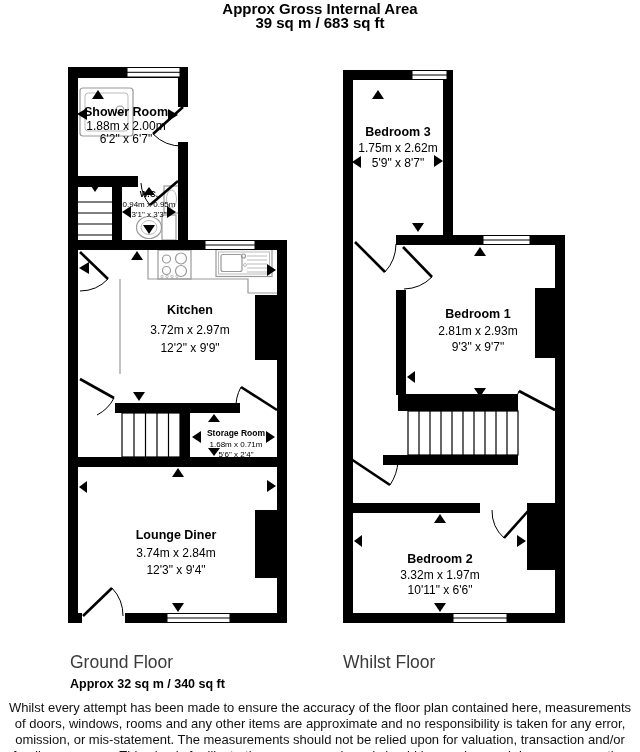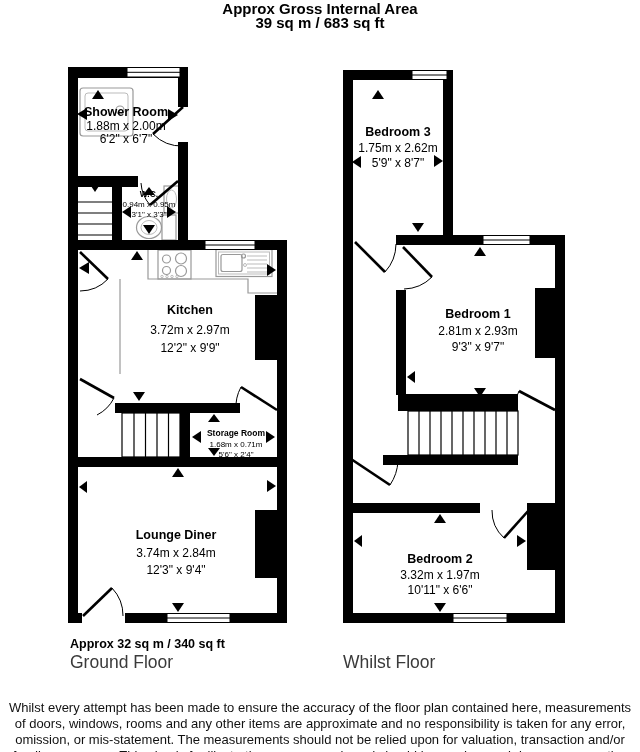--- a/index.html
+++ b/index.html
@@ -260,17 +260,17 @@
         <text class="rdim" x="478" y="335">2.81m x 2.93m</text>
         <text class="rdim" x="478" y="351">9'3" x 9'7"</text>
         <text class="rname" x="440" y="563">Bedroom 2</text>
         <text class="rdim" x="440" y="579">3.32m x 1.97m</text>
         <text class="rdim" x="440" y="594">10'11" x 6'6"</text>
       </g>
     </g>
   </svg>
 
   <div class="floorlbl" style="left:70px;top:652px;">Ground Floor</div>
-  <div class="floorarea" style="left:70px;top:637px;">Approx 32 sq m / 340 sq ft</div>
+  <div class="floorarea" style="left:70px;top:677px;">Approx 32 sq m / 340 sq ft</div>
   <div class="floorlbl" style="left:343px;top:652px;">Whilst Floor</div>
 
   <div class="disc">Whilst every attempt has been made to ensure the accuracy of the floor plan contained here, measurements of doors, windows, rooms and any other items are approximate and no responsibility is taken for any error, omission, or mis-statement. The measurements should not be relied upon for valuation, transaction and/or funding purposes. This plan is for illustrative purposes only and should be used as such by any prospective purchaser or tenant.</div>
 </div>
 
 </body></html>

